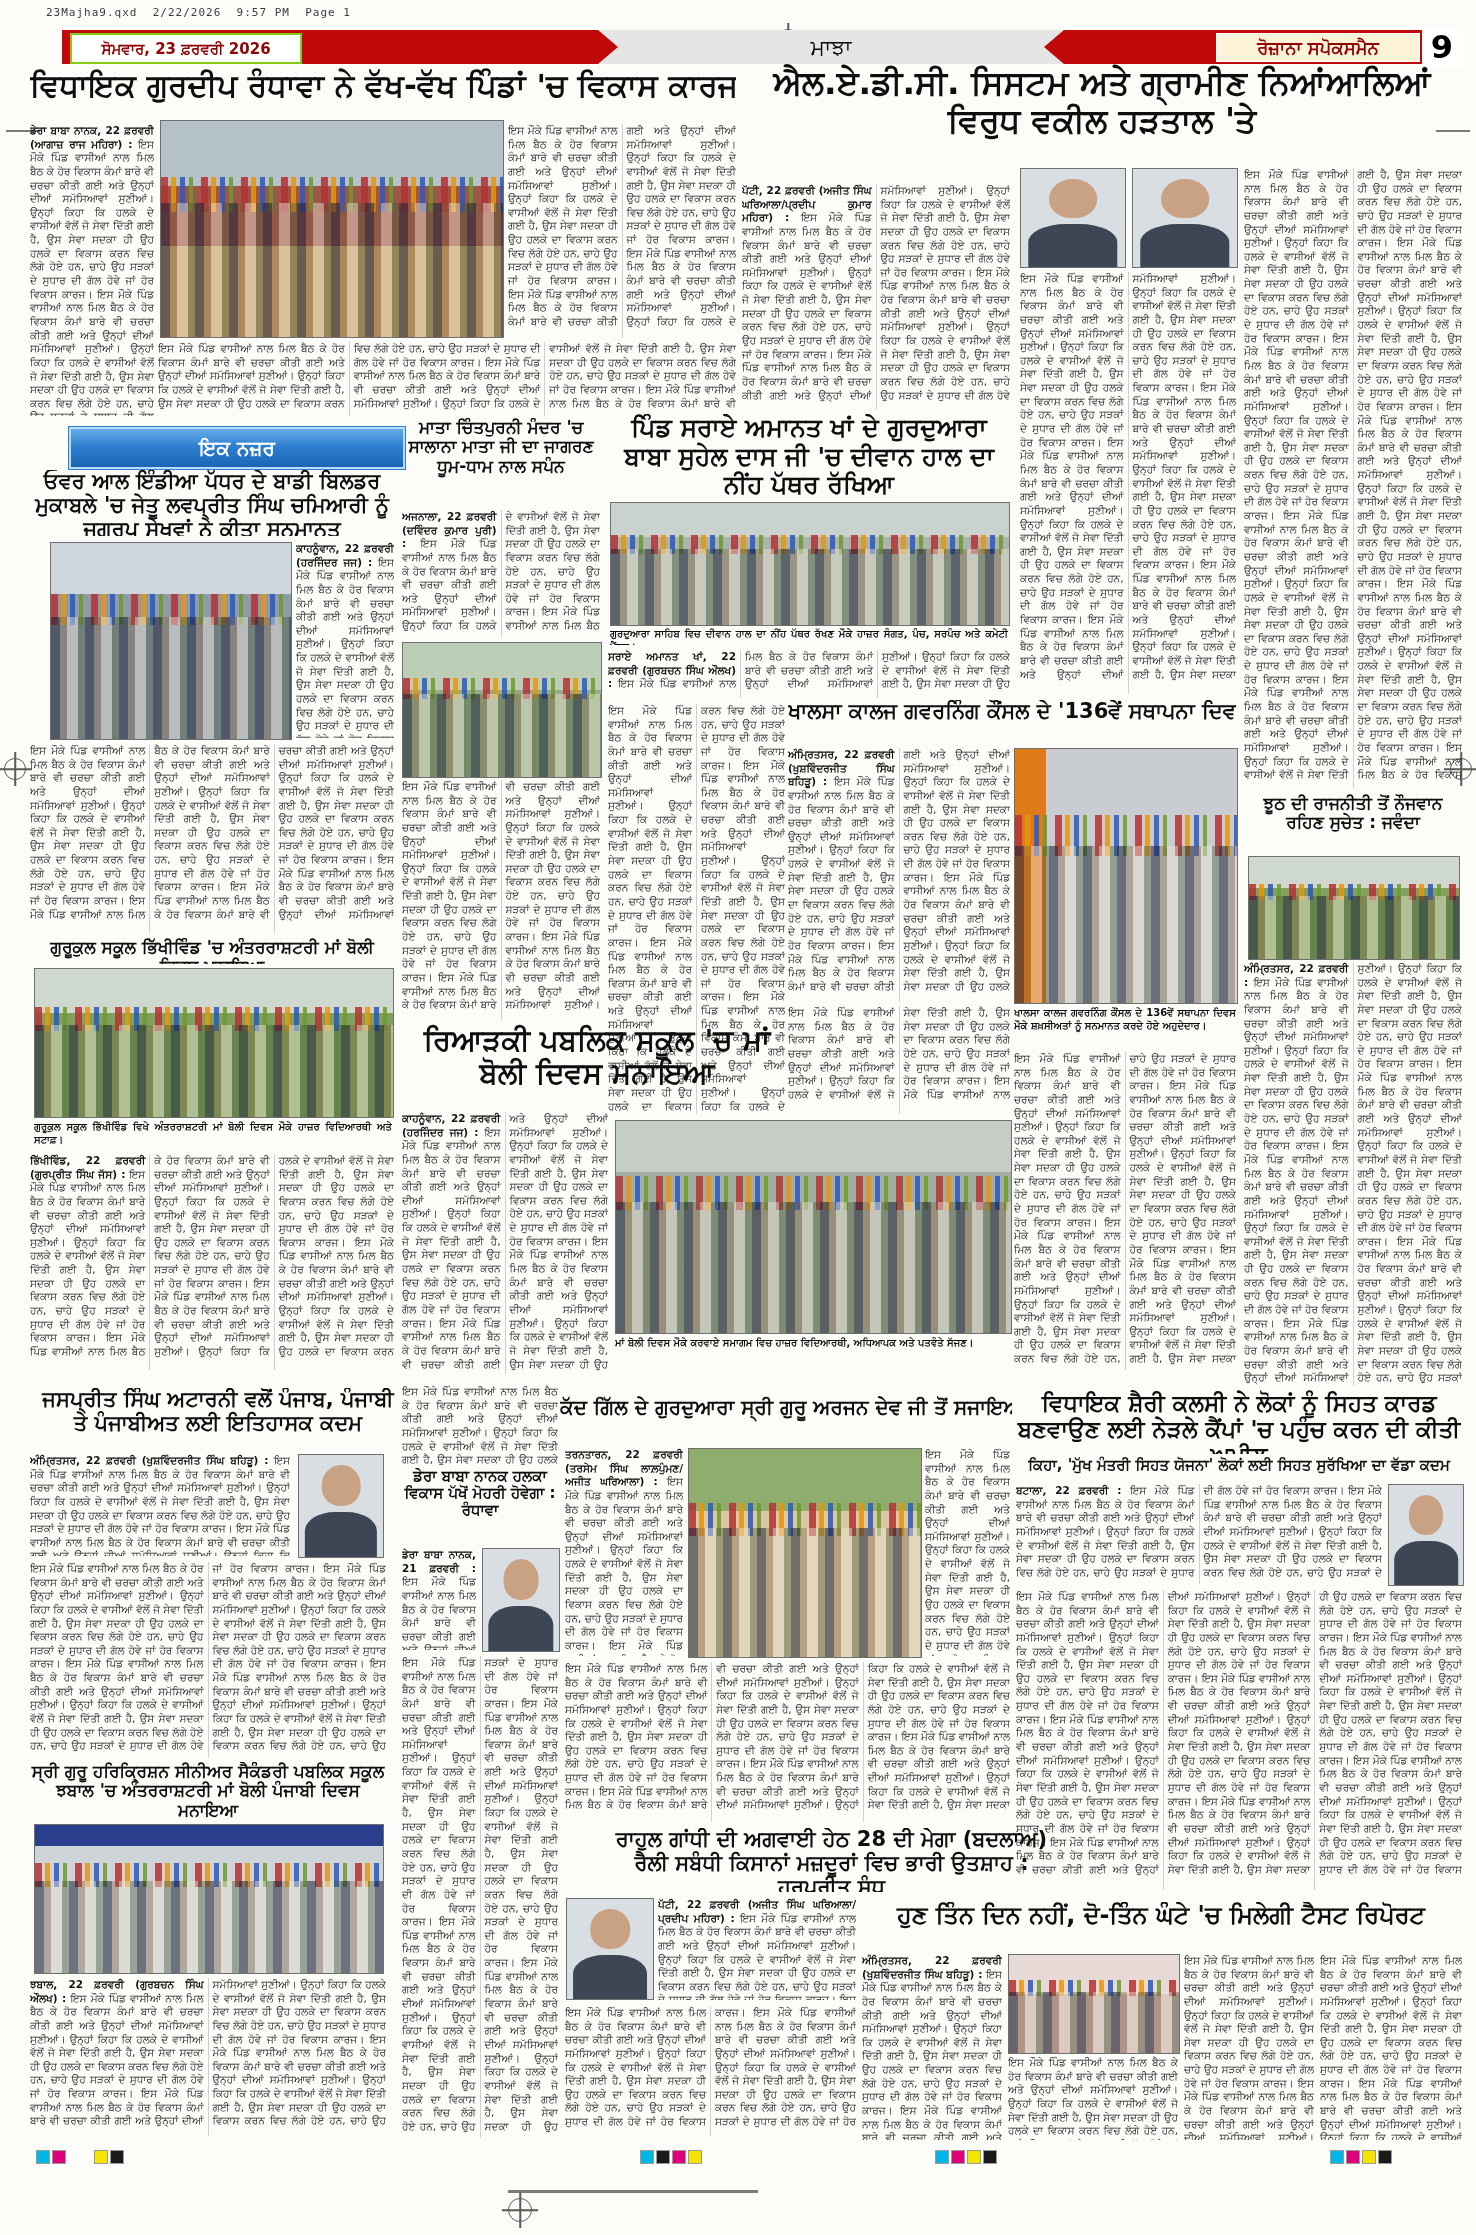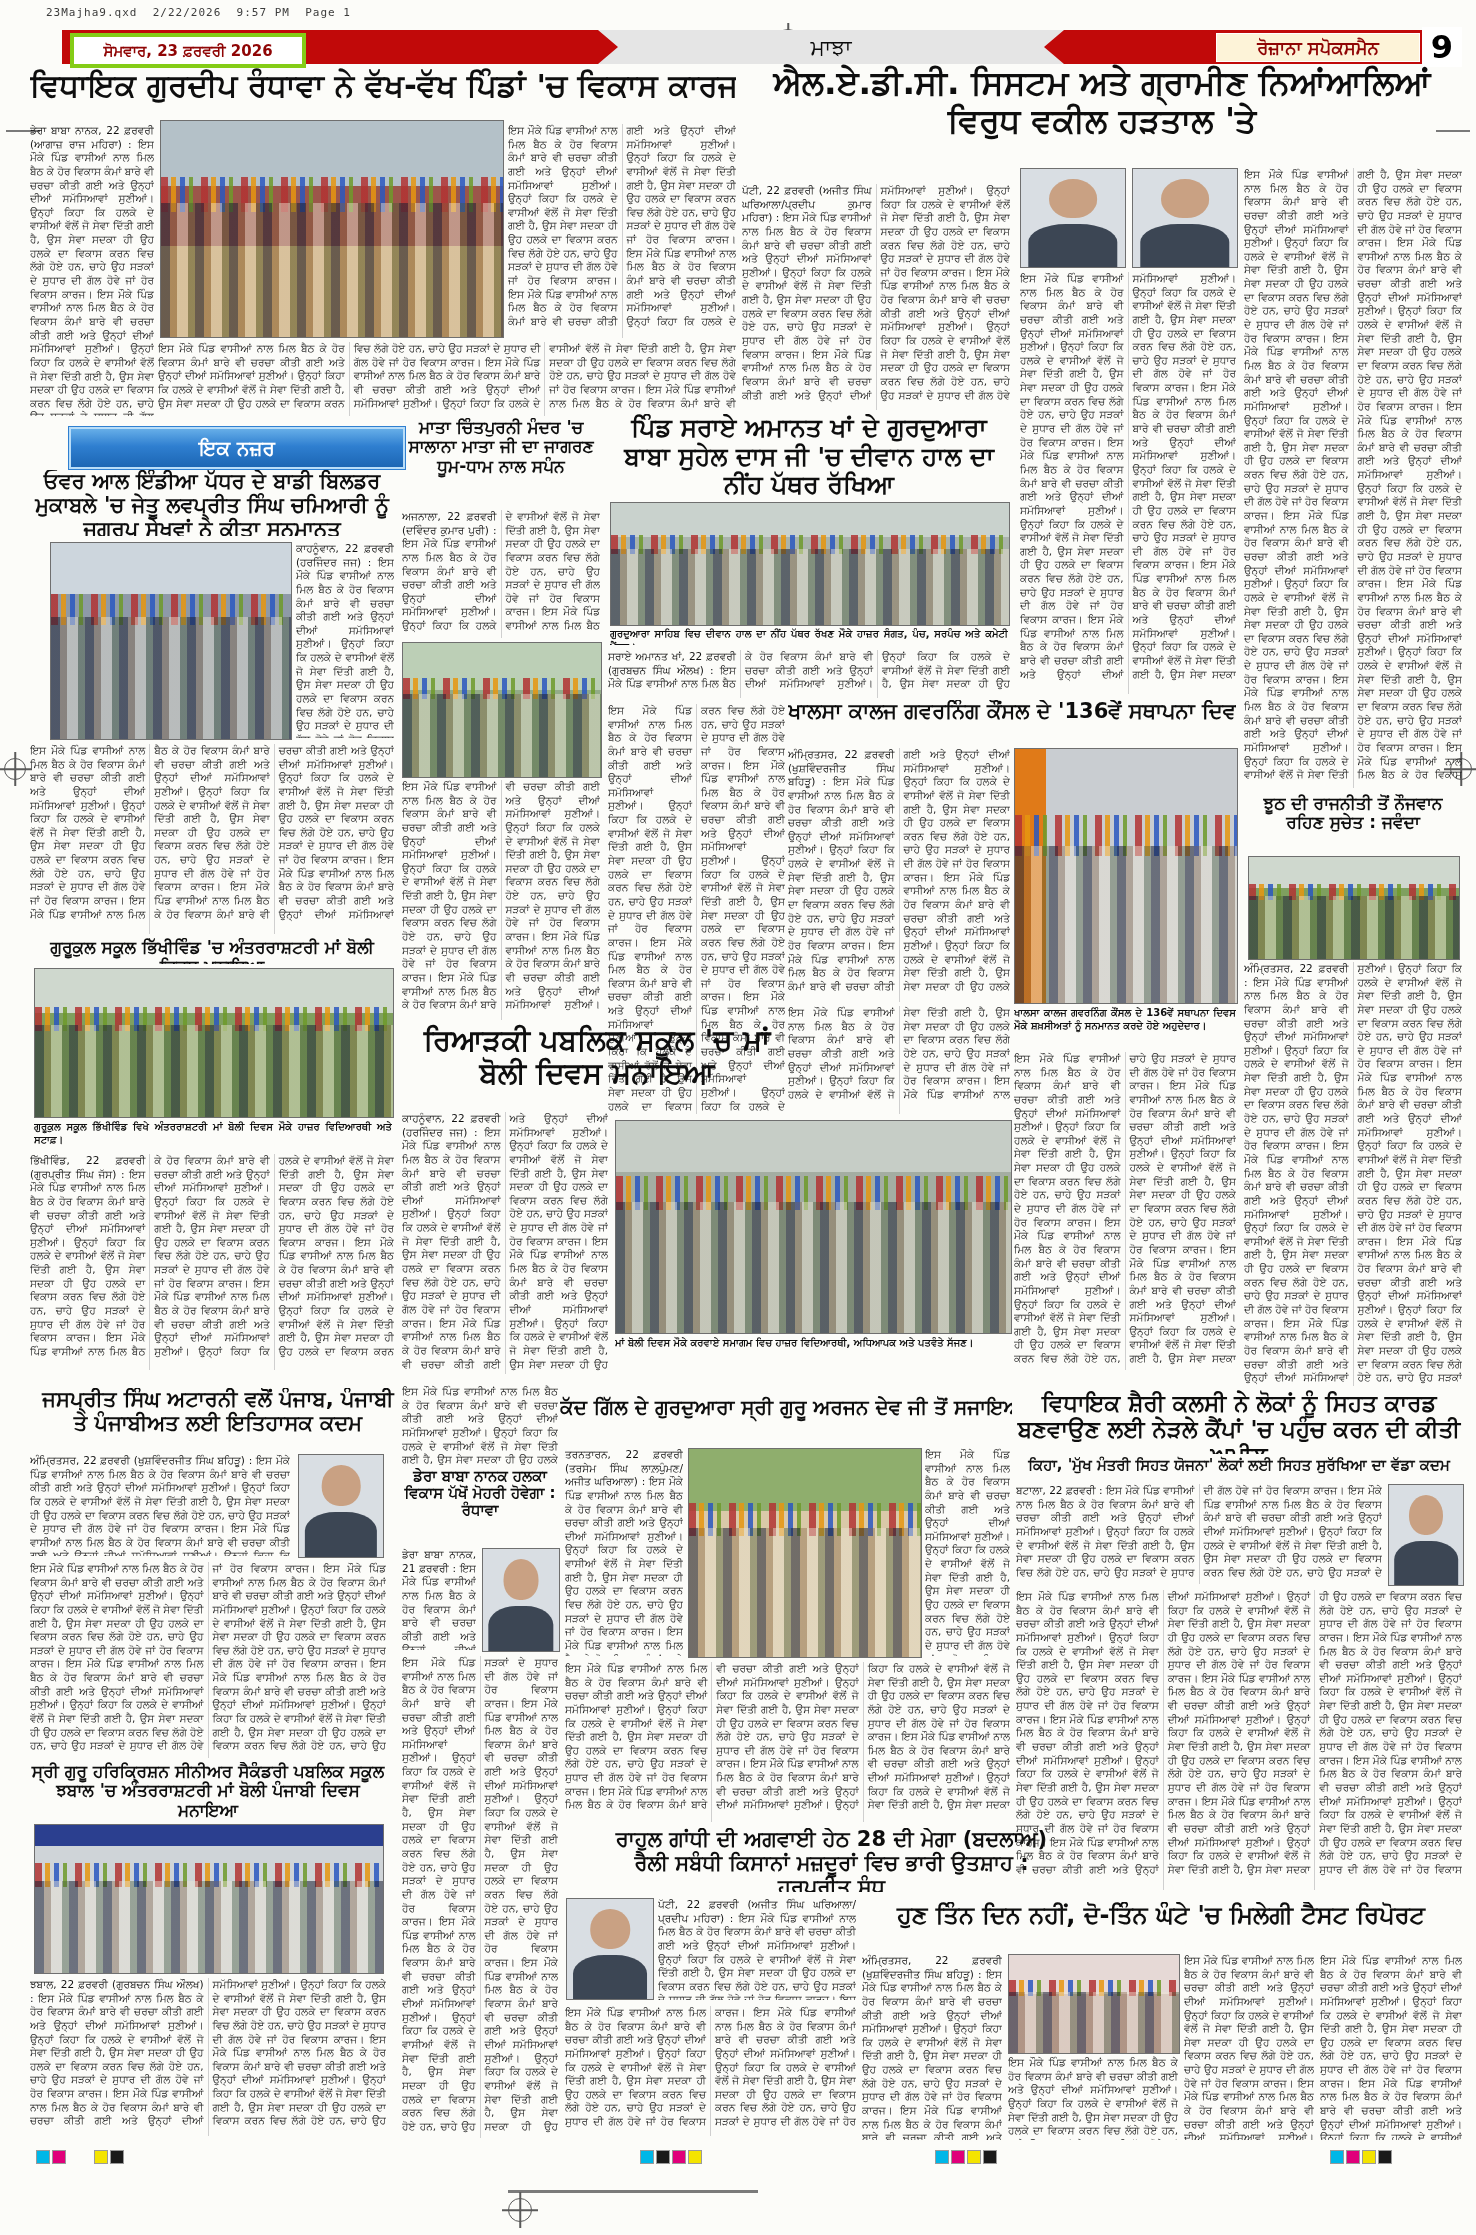--- a/index.html
+++ b/index.html
@@ -10,37 +10,37 @@
         font-size:11px;color:#3c3c3c;letter-spacing:1px;white-space:pre;}
   .reg{position:absolute;width:26px;height:26px;border:1.5px solid #5a5a5a;border-radius:50%;}
   .reg::before{content:"";position:absolute;left:50%;top:-7px;bottom:-7px;width:1.5px;background:#5a5a5a;transform:translateX(-50%);}
   .reg::after{content:"";position:absolute;top:50%;left:-7px;right:-7px;height:1.5px;background:#5a5a5a;transform:translateY(-50%);}
   .tick{position:absolute;background:#7a7a7a;}
   .sw{position:absolute;width:14px;height:14px;border:1px solid #9a9a9a;box-sizing:border-box;}
   .sw.c{background:#00b7e8}.sw.m{background:#e0007a}.sw.y{background:#f4e400}.sw.k{background:#1a1a1a}
   
   .banner{position:absolute;left:62px;top:30px;width:1398px;height:34px;background:var(--red,#c10909);}
   .datebox{position:absolute;left:8px;top:3px;width:228px;height:27px;background:#fff;
-           border:4px solid #84cc16;display:flex;align-items:center;justify-content:center;
+           border:2px solid #84cc16;display:flex;align-items:center;justify-content:center;
            color:#8f0505;font-weight:700;font-size:15px;}
   .notch{position:absolute;left:536px;top:0;width:466px;height:34px;background:#e5e5e5;
          clip-path:polygon(0 0,100% 0,calc(100% - 20px) 50%,100% 100%,0 100%,20px 50%);
          display:flex;align-items:center;justify-content:center;color:#0b0b0b;font-weight:400;font-size:22px;}
   .paperbox{position:absolute;left:1154px;top:3px;width:202px;height:27px;background:#fdf3d8;
             border:1px solid #fff;display:flex;align-items:center;justify-content:center;
             color:#8f0505;font-weight:800;font-size:18px;}
   .pagenobox{position:absolute;left:1360px;top:-3px;width:40px;height:40px;background:#fff;
              display:flex;align-items:center;justify-content:center;color:#000;font-weight:800;font-size:32px;}
   
   .hl{position:absolute;font-weight:800;color:#0e0e0e;text-align:center;line-height:1.14;overflow:hidden;}
   .sub{position:absolute;font-weight:700;color:#141414;text-align:center;overflow:hidden;}
   .bt{position:absolute;font-size:10.5px;line-height:1.3;text-align:justify;color:#262626;
       overflow:hidden;column-gap:9px;column-rule:1px solid #cfcfcf;}
   .c2{column-count:2}.c3{column-count:3}
-  .dl{font-weight:400;color:#111;}
+  .dl{font-weight:700;color:#111;}
   .cap{position:absolute;font-size:10px;font-weight:700;color:#101010;line-height:1.3;overflow:hidden;text-align:justify;}
   .iknazar{position:absolute;left:60px;top:427px;width:332px;height:38px;
            background:linear-gradient(180deg,#66aee8 0%,#2f7fd0 45%,#1c66b4 100%);
            border:2px solid #b9ddf8;box-shadow:0 0 0 1px #2f7fd0;
            display:flex;align-items:center;justify-content:center;color:#fff;font-weight:800;font-size:20px;margin-left:9px;}
   
   .ph{position:absolute;border:1px solid #6f6f6f;background-color:#a9b0a3;overflow:hidden;}
   .ph i{position:absolute;left:0;right:0;bottom:0;height:62%;
         background:repeating-linear-gradient(90deg,rgba(28,33,52,.55) 0 9px,rgba(128,94,60,.38) 9px 16px,
         rgba(236,229,212,.45) 16px 27px,rgba(68,88,54,.4) 27px 34px);}

